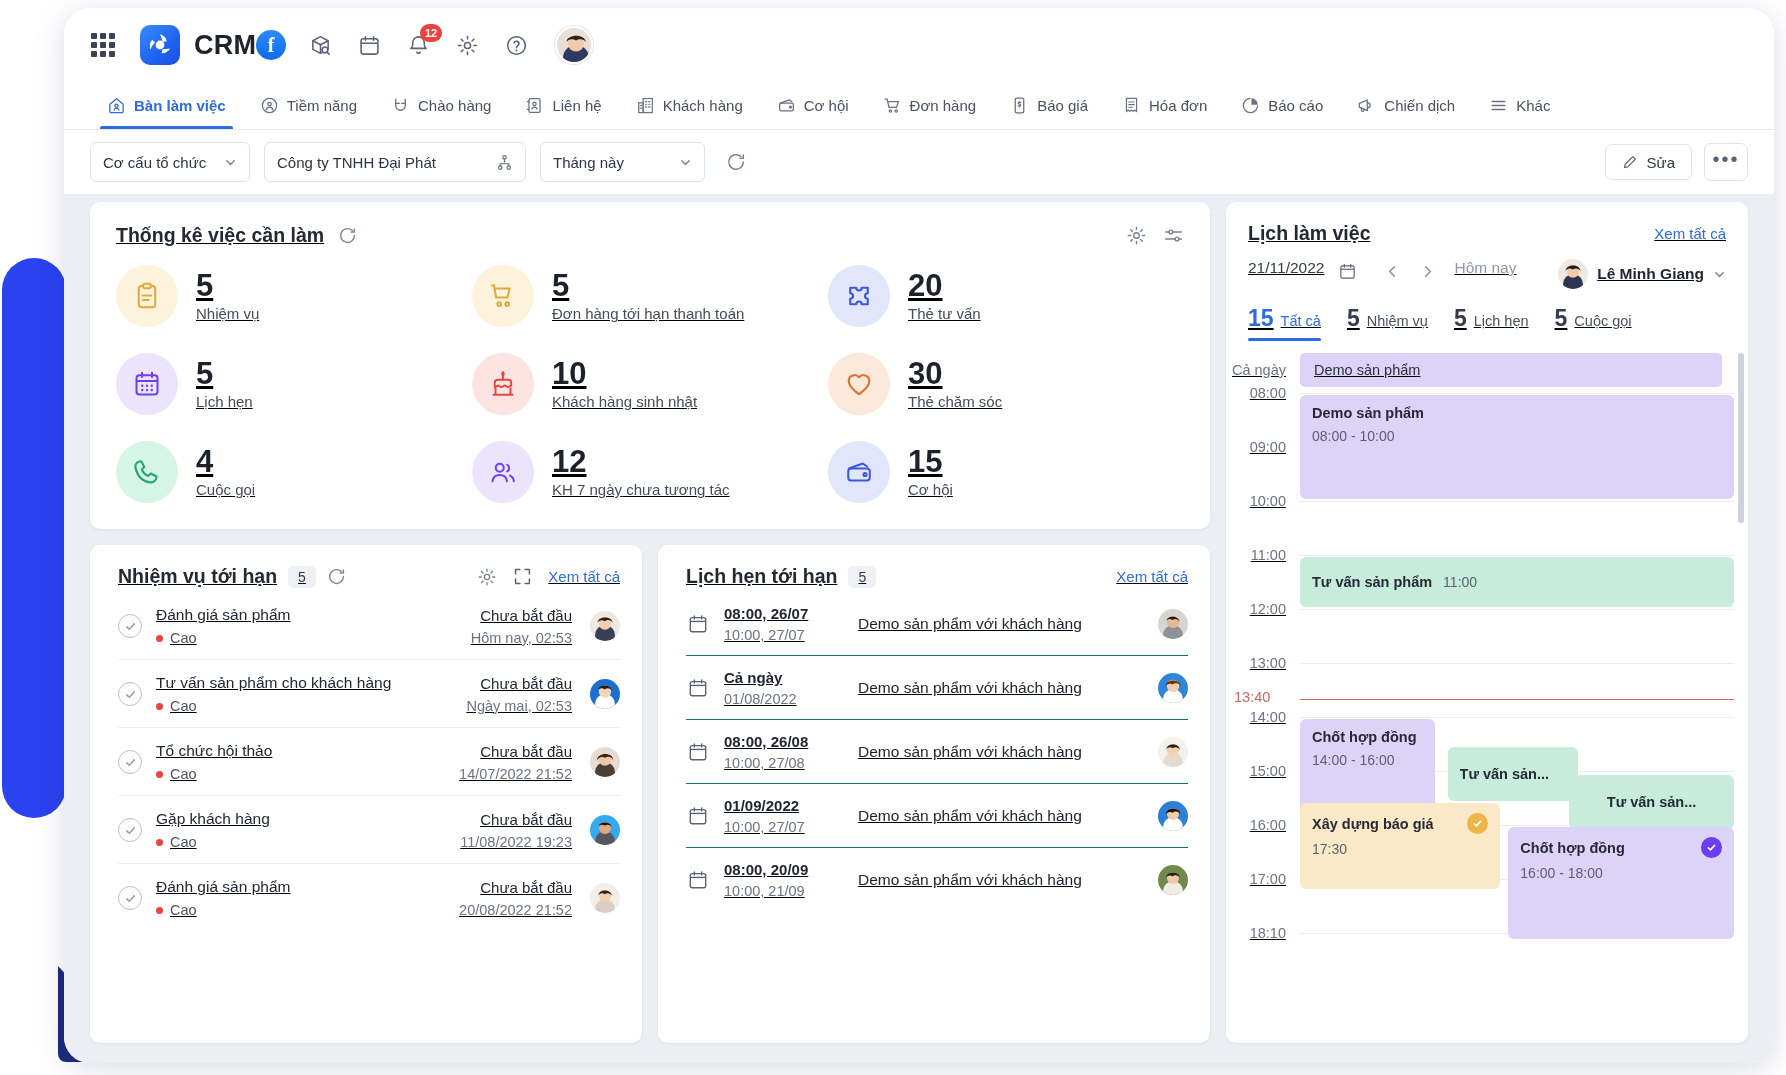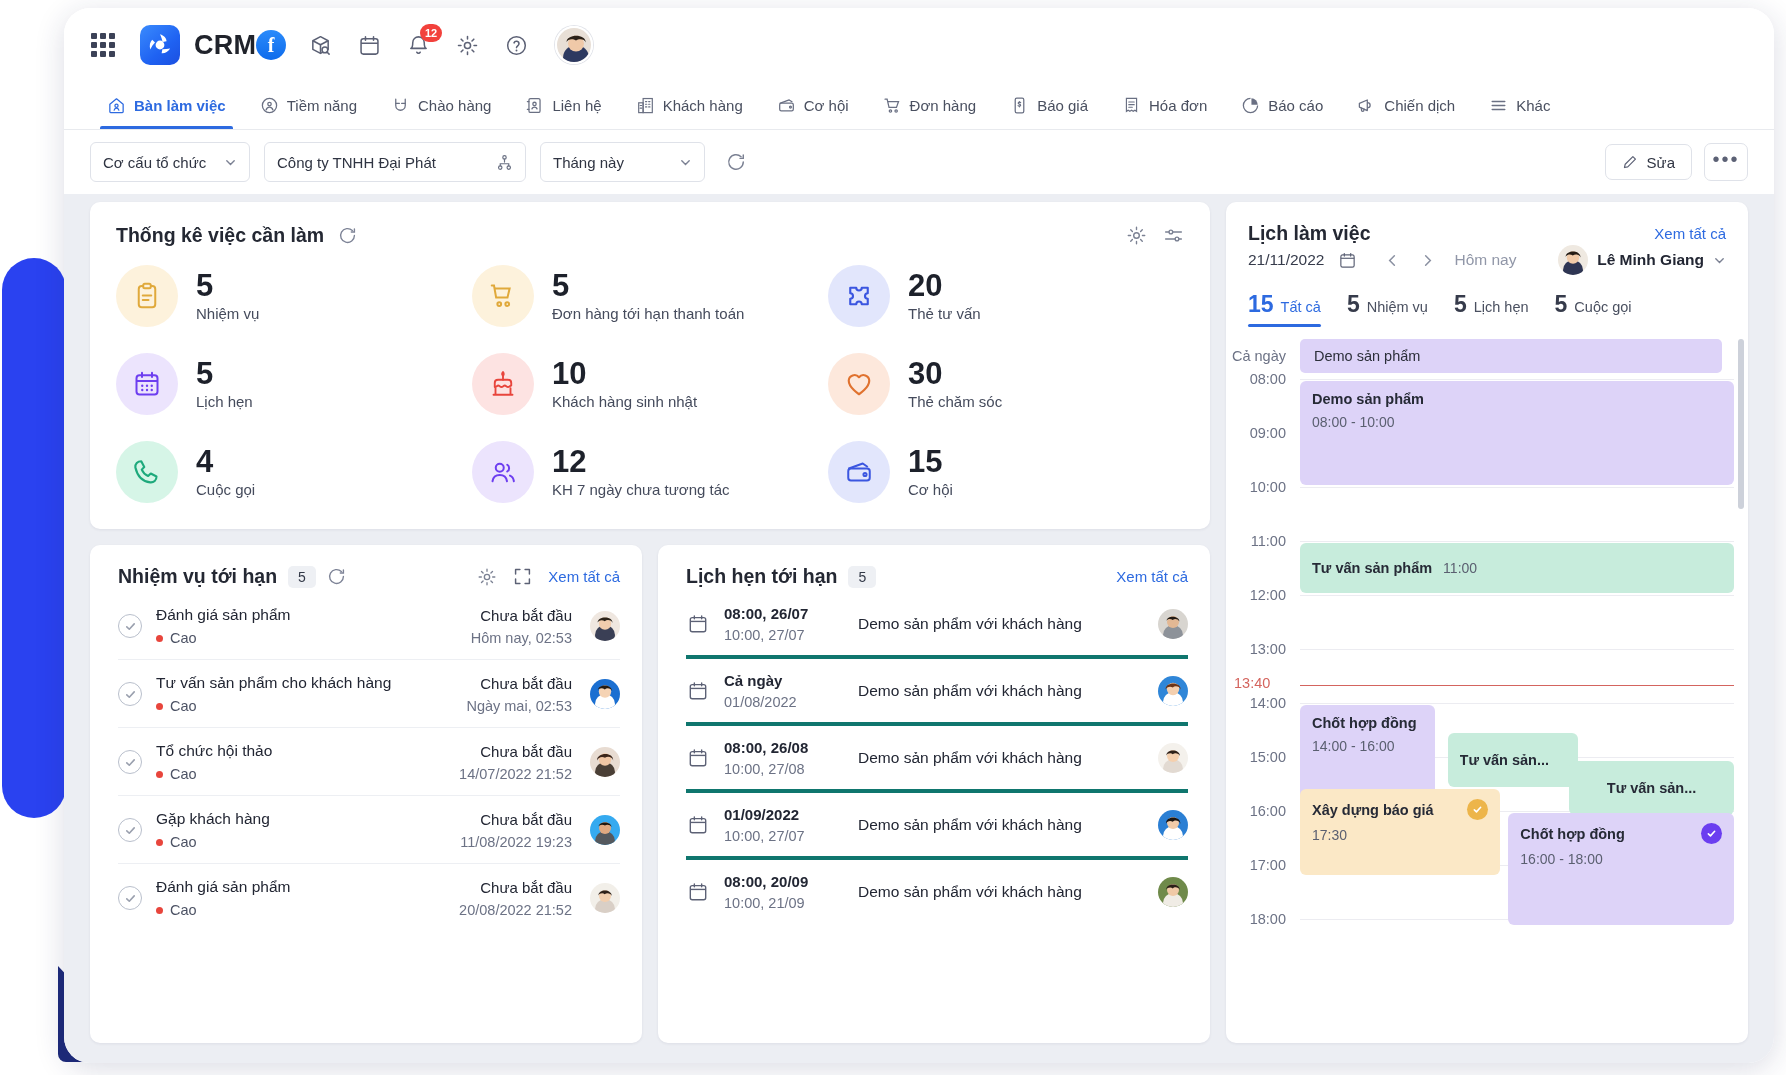--- a/index.html
+++ b/index.html
@@ -111,21 +111,21 @@
   }
 
   
   .content {
     flex:1; background:#eceef3; padding: 8px 26px 20px 26px;
     display:flex; gap:16px; overflow:hidden;
   }
   .col-left { flex:1; display:flex; flex-direction:column; gap:16px; min-width:0; }
   .col-right { width:522px; flex:0 0 522px; }
 
-  .card { background:#fff; border-radius:10px; box-shadow:0 1px 3px rgba(25,35,70,.07); }
+  .card { background:#fff; border-radius:10px; box-shadow:0 1px 3px rgba(25,35,70,.07);text-decoration:underline; }
 
   
   .stats-card { padding: 22px 26px 26px 26px; }
   .card-head { display:flex; align-items:center; }
   .card-title { font-size:19.5px; font-weight:bold; color:#242833; }
   .card-head .icons { margin-left:auto; display:flex; align-items:center; gap:16px; color:#7b8193; }
   .icon-btn { cursor:pointer; display:flex; align-items:center; justify-content:center; }
   .inline-refresh { margin-left:14px; color:#7d8396; cursor:pointer; display:flex; align-items:center; }
 
   .stats-grid {
@@ -152,33 +152,33 @@
   .check-circle { width:24px; height:24px; flex:0 0 24px; border-radius:50%; border:1.6px solid #b9bfcc; display:flex; align-items:center; justify-content:center; cursor:pointer; }
   .task-main { flex:1; min-width:0; }
   .task-name { font-size:15.5px; color:#222633; white-space:nowrap; overflow:hidden; text-overflow:ellipsis; }
   .task-prio { display:flex; align-items:center; gap:7px; margin-top:6px; font-size:14.5px; color:#4c5264; }
   .dot { width:7px; height:7px; border-radius:50%; background:#e8453c; display:block; }
   .task-right { text-align:right; flex:0 0 auto; margin-right:4px; }
   .task-status { font-size:15px; color:#222633; white-space:nowrap; }
   .task-due { font-size:14.5px; color:#6c7285; margin-top:6px; white-space:nowrap; }
   .av { width:30px; height:30px; border-radius:50%; flex:0 0 30px; overflow:hidden; }
 
-  .appt-row { display:flex; align-items:center; gap:14px; padding:13px 0 12px 0; border-bottom:4px solid #0f766e; }
+  .appt-row { display:flex; align-items:center; gap:14px; padding:13px 0 12px 0; border-bottom:1px solid #0f766e; }
   .appt-row:last-child { border-bottom:none; }
   .appt-cal { width:24px; height:24px; flex:0 0 24px; color:#5c6175; display:flex; align-items:center; justify-content:center; }
   .appt-times { flex:0 0 120px; }
   .appt-t1 { font-size:15px; font-weight:bold; color:#222633; white-space:nowrap; }
   .appt-t2 { font-size:14.5px; color:#6c7285; margin-top:5px; white-space:nowrap; }
   .appt-title { flex:1; font-size:15.5px; color:#222633; white-space:nowrap; overflow:hidden; text-overflow:ellipsis; }
 
   
   .cal-card { height:100%; display:flex; flex-direction:column; padding:20px 0 0 0; }
   .cal-head { padding: 0 22px; }
   .cal-head-row1 { display:flex; align-items:center; }
-  .cal-head-row2 { display:flex; align-items:center; margin-top:0; gap:11px; }
+  .cal-head-row2 { display:flex; margin-top:14px; gap:11px; }
   .cal-date { font-size:15.5px; color:#363b4b; }
   .cal-navbtn { width:24px; height:24px; display:flex; align-items:center; justify-content:center; color:#8a90a1; cursor:pointer; }
   .cal-today { font-size:15.5px; color:#9197a8; cursor:pointer; margin-left:4px;}
   .cal-user { margin-left:auto; display:flex; align-items:center; gap:9px; cursor:pointer; }
   .cal-user .name { font-size:15.5px; font-weight:bold; color:#222633; }
 
   .cal-tabs { display:flex; align-items:flex-end; gap:26px; padding: 16px 22px 0 22px; }
   .cal-tab { display:flex; align-items:baseline; gap:7px; padding-bottom:9px; cursor:pointer; position:relative; }
   .cal-tab .n { font-size:23px; font-weight:bold; color:#363b4b; }
   .cal-tab .t { font-size:14.5px; color:#4a5060; }
@@ -1056,21 +1056,21 @@
                 </div>
               <div class="hour-row">
                   <div class="hour-lbl">16:00</div>
                   <div class="hour-line"></div>
                 </div>
               <div class="hour-row">
                   <div class="hour-lbl">17:00</div>
                   <div class="hour-line"></div>
                 </div>
               <div class="hour-row">
-                  <div class="hour-lbl">18:00</div>
+                  <div class="hour-lbl">18:10</div>
                   <div class="hour-line"></div>
                 </div>
 
               <div class="nowlabel" style="top:306px;">13:40</div>
               <div class="nowline" style="top:306px;"></div>
 
               <div class="events-layer">
                 <div class="ev purple" style="top:2px; left:0; width:100%; height:104px;">
                   <div class="ev-t">Demo sản phẩm</div>
                   <div class="ev-s">08:00 - 10:00</div>

